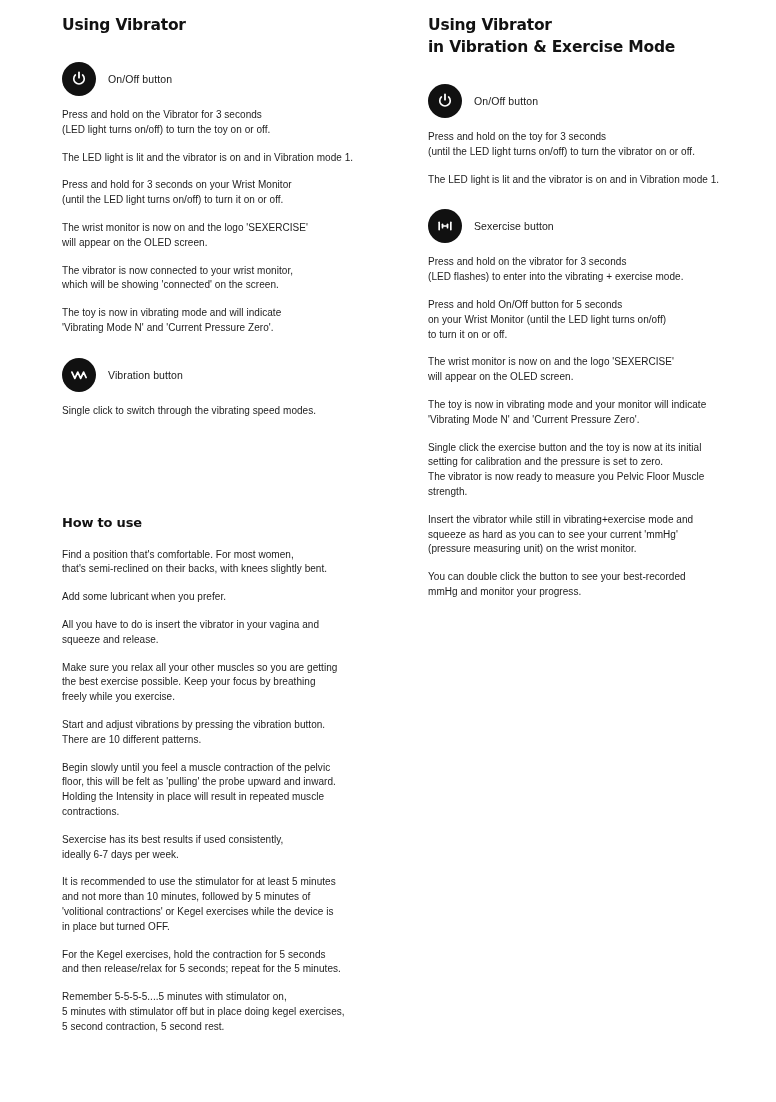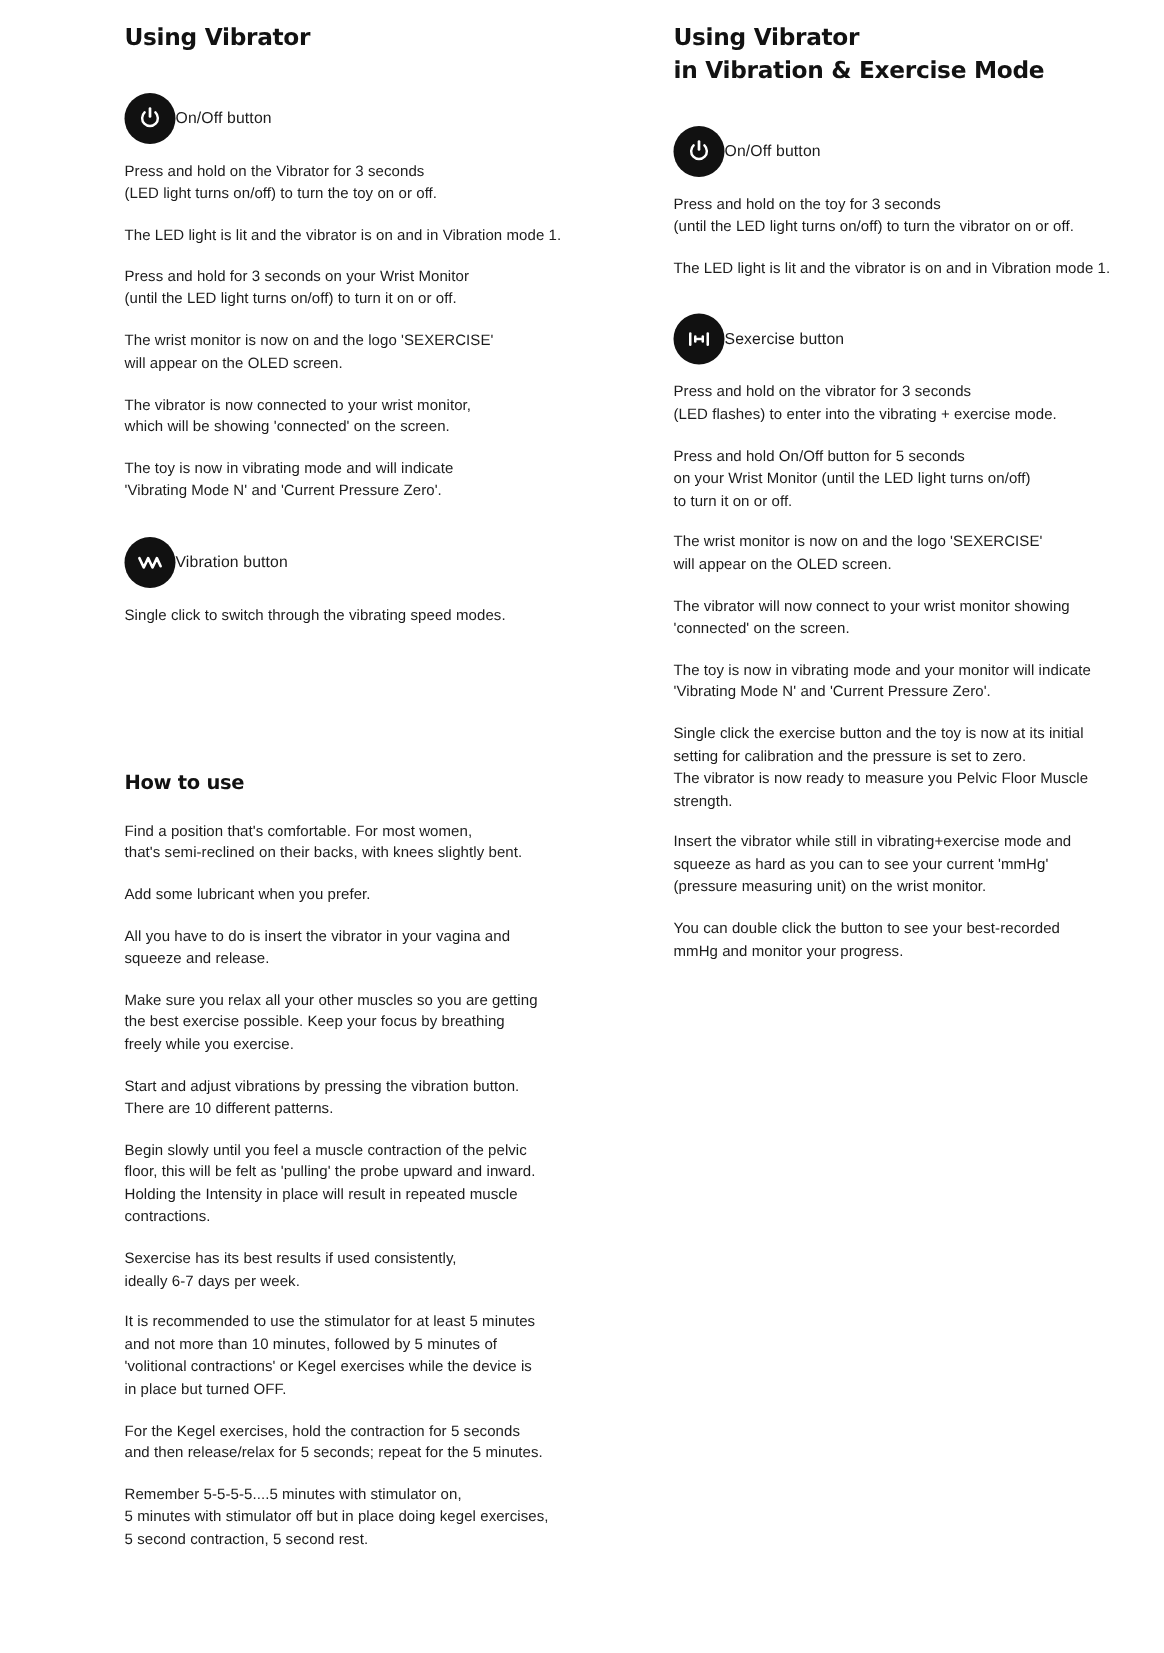--- a/index.html
+++ b/index.html
@@ -19,21 +19,20 @@
   .page {
     position: relative;
     width: 776px;
     height: 1102px;
     padding: 0;
   }
   .col {
     position: absolute;
     top: 0;
     width: 340px;
-    margin-left: 21px;
   }
   .col-left { left: 62px; }
   .col-right { left: 428px; }
 
   h2.section-title {
     font-family: "DejaVu Sans", sans-serif;
     font-weight: bold;
     font-size: 15.5px;
     line-height: 1.42;
     letter-spacing: -0.2px;
@@ -41,20 +40,21 @@
     color: #121212;
   }
   .title-block {
     margin-bottom: 26px;
   }
   .title-line { display: block; }
 
   .btn-row {
     display: flex;
     align-items: center;
+    gap: 12px;
     margin: 0 0 12px 0;
     text-align: right;
   }
   .btn-icon {
     width: 34px;
     height: 34px;
     border-radius: 50%;
     background: #111111;
     flex: 0 0 34px;
     display: flex;
@@ -217,22 +217,20 @@
     </div>
 
     <div class="para-group">
       <p class="para" style="white-space:pre-line">Press and hold on the vibrator for 3 seconds
 (LED flashes) to enter into the vibrating + exercise mode.</p>
       <p class="para" style="white-space:pre-line">Press and hold On/Off button for 5 seconds
 on your Wrist Monitor (until the LED light turns on/off)
 to turn it on or off.</p>
       <p class="para" style="white-space:pre-line">The wrist monitor is now on and the logo 'SEXERCISE'
 will appear on the OLED screen.</p>
-      <p class="para" style="white-space:pre-line">The vibrator will now connect to your wrist monitor showing
-'connected' on the screen.</p>
       <p class="para" style="white-space:pre-line">The toy is now in vibrating mode and your monitor will indicate
 'Vibrating Mode N' and 'Current Pressure Zero'.</p>
       <p class="para" style="white-space:pre-line">Single click the exercise button and the toy is now at its initial
 setting for calibration and the pressure is set to zero.
 The vibrator is now ready to measure you Pelvic Floor Muscle
 strength.</p>
       <p class="para" style="white-space:pre-line">Insert the vibrator while still in vibrating+exercise mode and
 squeeze as hard as you can to see your current 'mmHg'
 (pressure measuring unit) on the wrist monitor.</p>
       <p class="para" style="white-space:pre-line">You can double click the button to see your best-recorded

